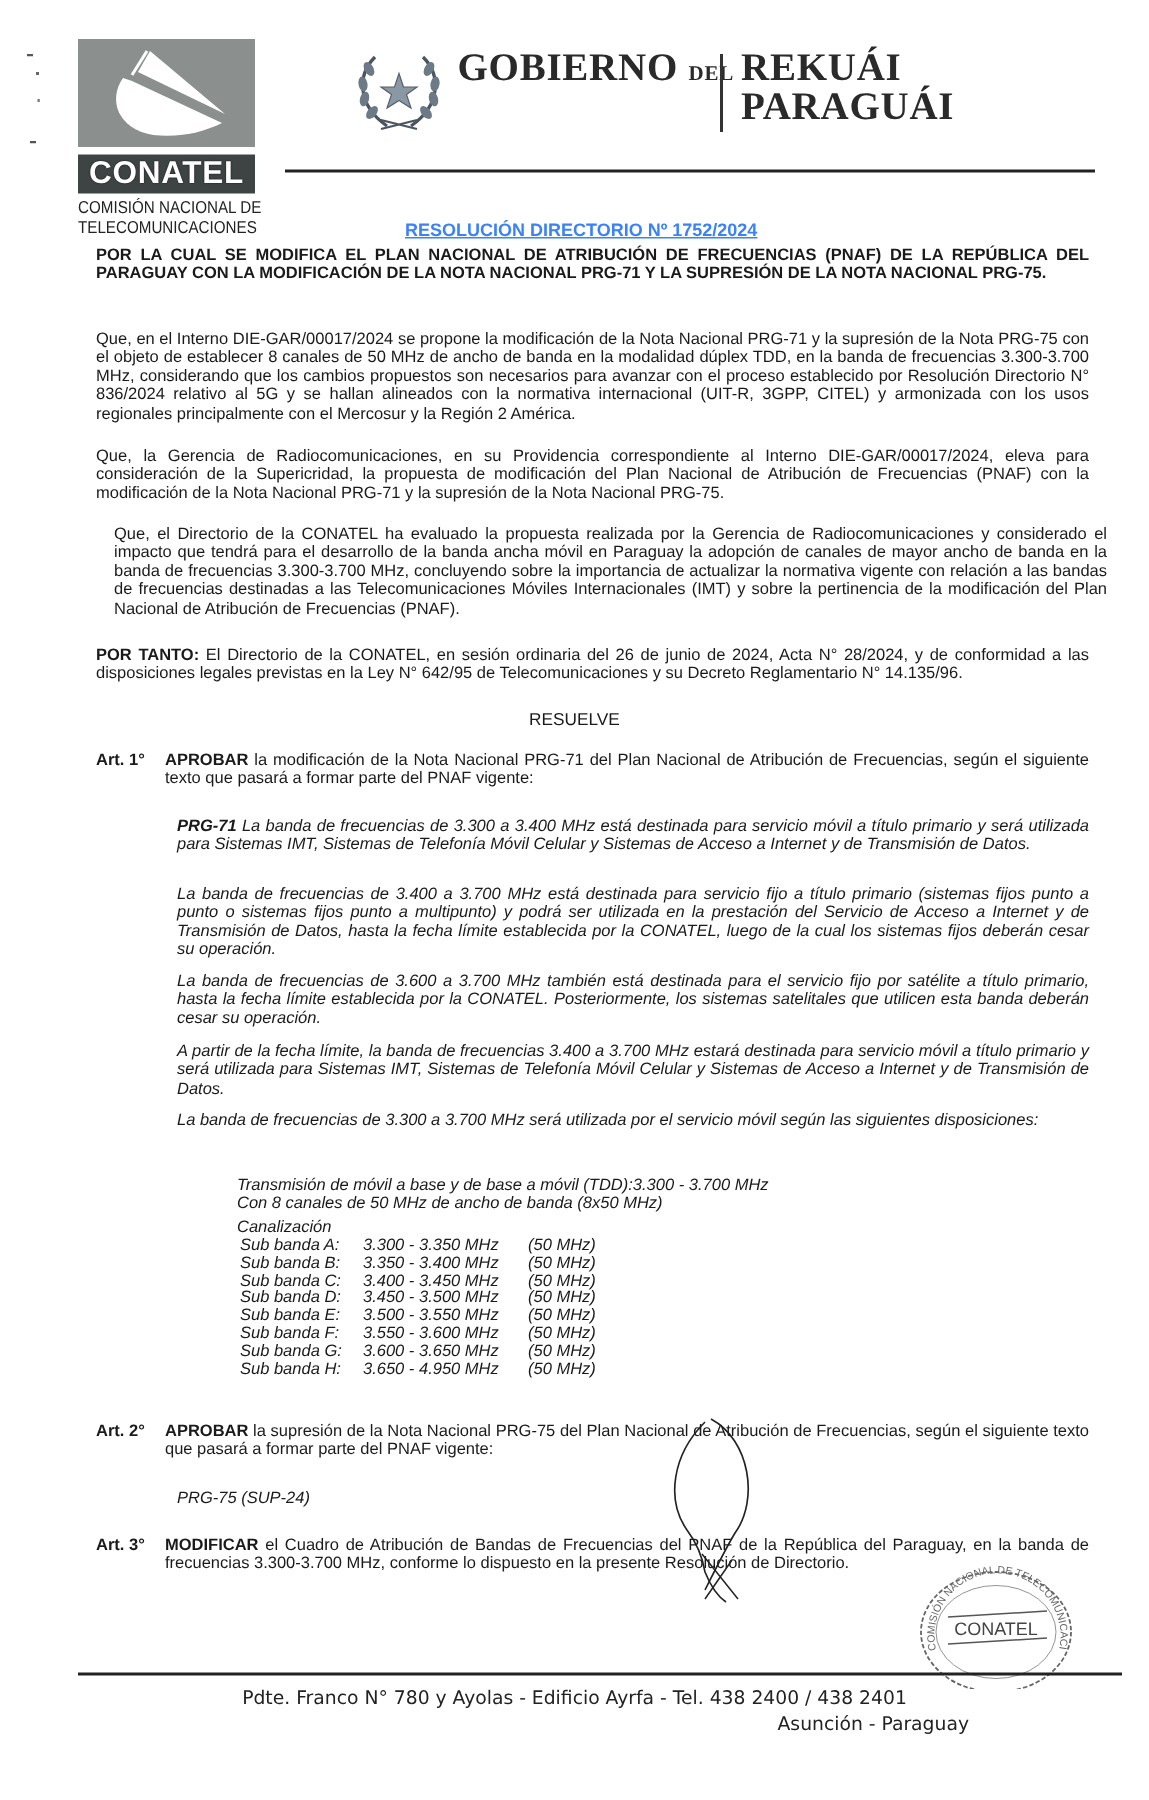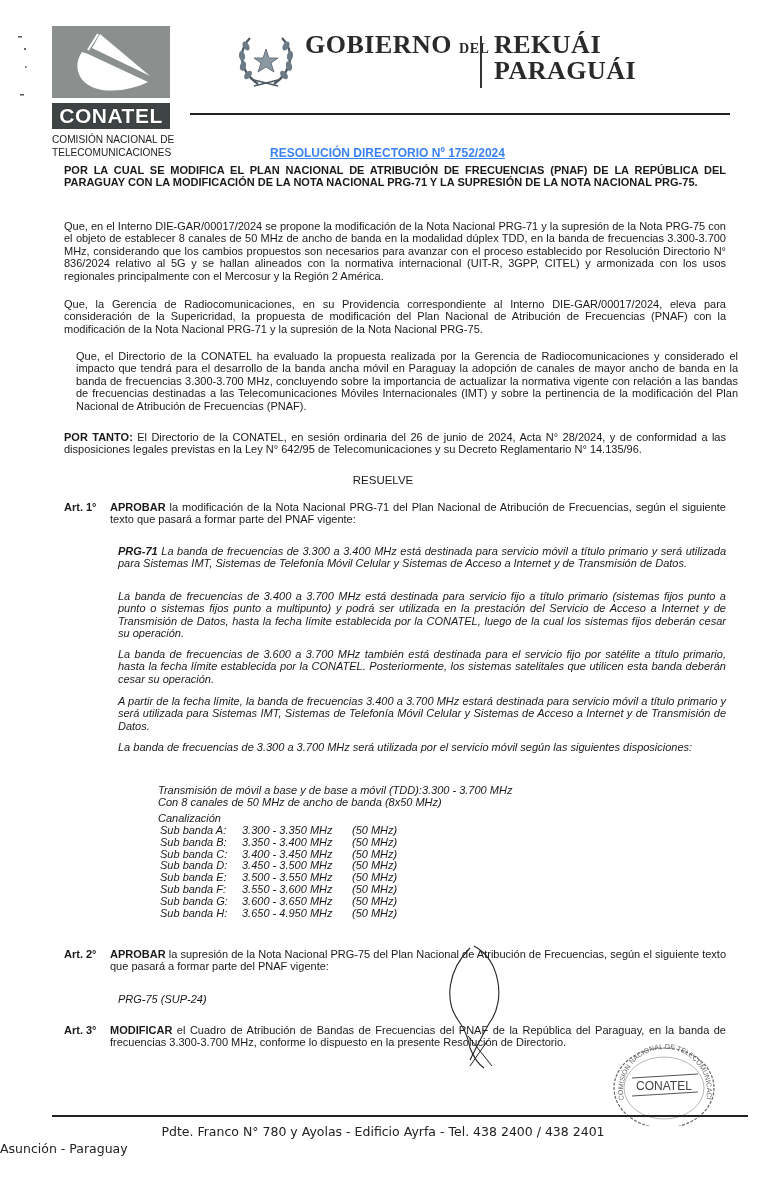--- a/index.html
+++ b/index.html
@@ -48,21 +48,21 @@
   .art2-text { left: 110px; top: 948px; width: 616px; }
   .prg75 { left: 118px; top: 993px; }
   .art3-label { left: 64px; top: 1024px; }
   .art3-text { left: 110px; top: 1024px; width: 616px; }
 
   .signature { left: 440px; top: 940px; width: 100px; height: 130px; }
   .seal { left: 606px; top: 1040px; width: 116px; height: 86px; }
 
   .footer-rule { left: 52px; top: 1115px; width: 696px; height: 2px; background: #222; }
   .footer-addr { left: 0; width: 766px; top: 1124px; text-align: center; font-size: 12.5px; line-height: 16px; font-family: "DejaVu Sans", sans-serif; color: #222; }
-  .footer-city { left: 0; width: 646px; top: 1141px; text-align: left; font-size: 12.5px; line-height: 16px; font-family: "DejaVu Sans", sans-serif; color: #222; }
+  .footer-city { left: 0; width: 646px; top: 1141px; text-align: right; font-size: 12.5px; line-height: 16px; font-family: "DejaVu Sans", sans-serif; color: #222; }
   .scan-marks { left: 14px; top: 36px; width: 20px; height: 60px; }
 </style>
 </head>
 <body>
 
 <svg class="abs scan-marks" viewBox="0 0 20 60">
   <rect x="4" y="0" width="4" height="1.5" fill="#555"></rect>
   <rect x="10" y="12" width="2" height="2" fill="#666"></rect>
   <rect x="11" y="30" width="1.5" height="2" fill="#777"></rect>
   <rect x="6" y="58" width="4" height="1.5" fill="#555"></rect>

